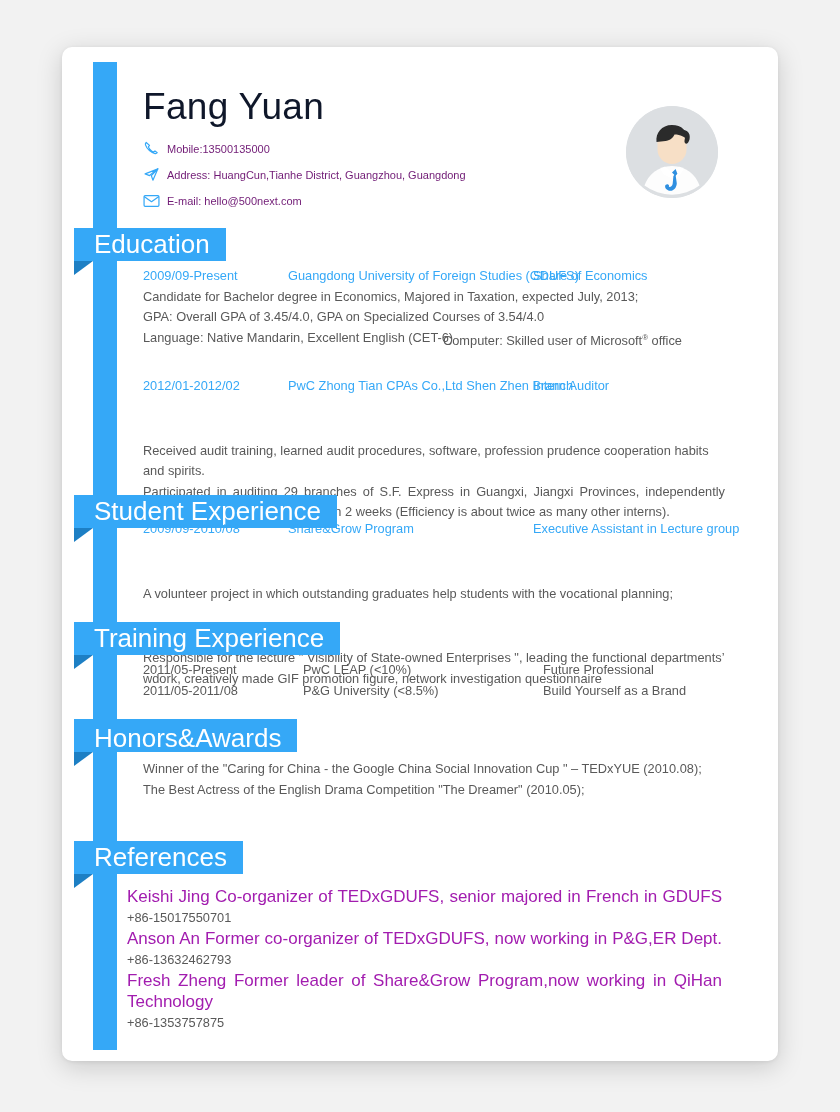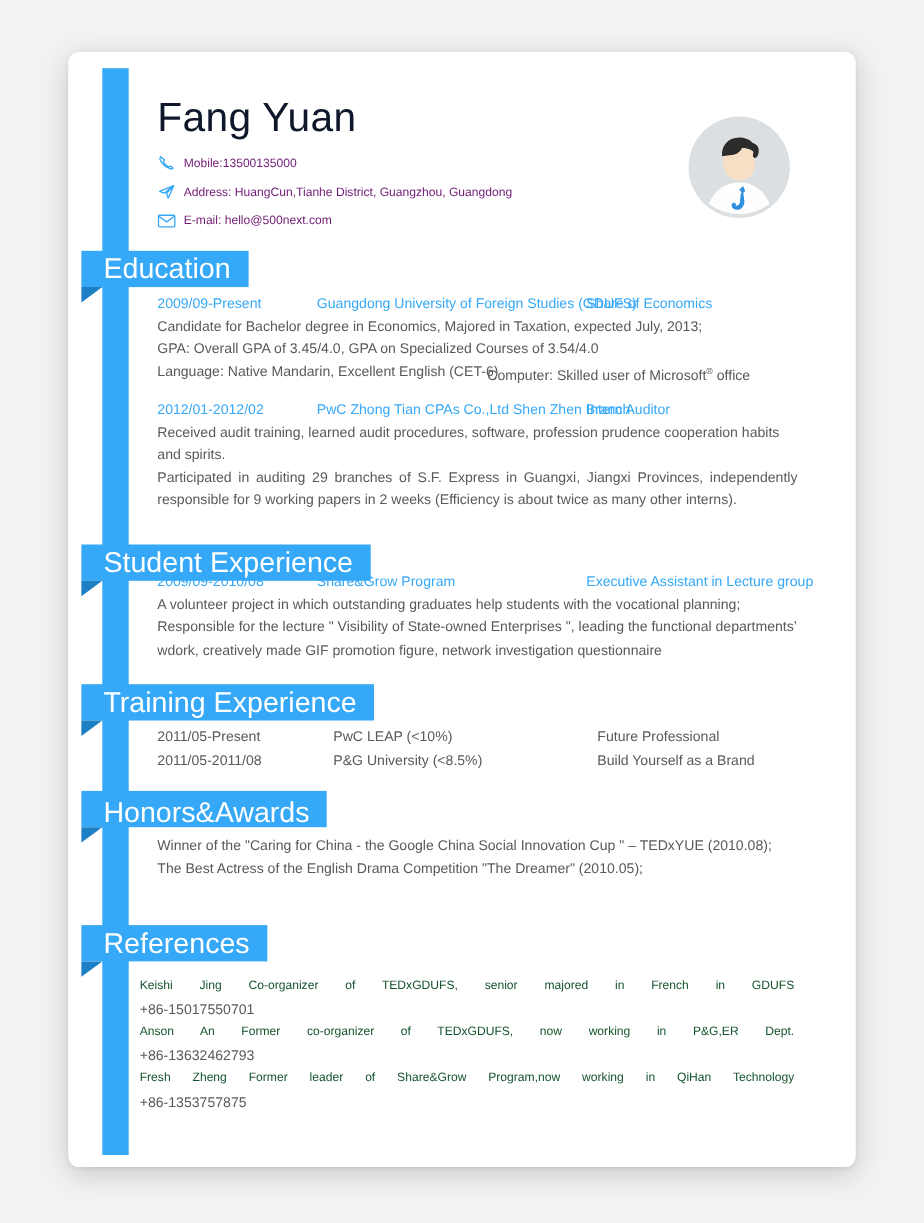--- a/index.html
+++ b/index.html
@@ -136,21 +136,21 @@
     z-index: 3;
   }
 
   .line {
     font-size: 12.8px;
     color: #595959;
     line-height: 20.5px;
     white-space: nowrap;
   }
 
-  .line.wrap { white-space: normal; }
+  .line.wrap { white-space: normal; margin-top: 44px; }
 
   .line.justify {
     text-align: justify;
     text-align-last: left;
     white-space: normal;
   }
 
   .line.blue { color: #35a8f7; }
 
   .cols { display: flex; }
@@ -160,22 +160,22 @@
 
   .tr-c1 { width: 160px; flex: none; }
   .tr-c2 { width: 240px; flex: none; }
   .tr-c3 { flex: 1; }
 
   sup { font-size: 8px; vertical-align: super; }
 
   
   .ref-block { position: absolute; left: 127px; width: 595px; z-index: 3; }
   .ref-line {
-    font-size: 11px;
-    color: #14532d;
+    font-size: 17px;
+    color: #a21caf;
     line-height: 21px;
     text-align: justify;
     text-align-last: justify;
   }
   .ref-phone {
     font-size: 12.8px;
     color: #595959;
     line-height: 21px;
     text-align: left;
   }
@@ -242,21 +242,21 @@
       <span class="c3">Share of Economics</span>
     </div>
     <div class="line">Candidate for Bachelor degree in Economics, Majored in Taxation, expected July, 2013;</div>
     <div class="line">GPA: Overall GPA of 3.45/4.0, GPA on Specialized Courses of 3.54/4.0</div>
     <div class="line cols">
       <span style="width:300px;flex:none;">Language: Native Mandarin, Excellent English (CET-6)</span>
       <span><span>Computer: Skilled user of Microsoft</span><sup>®</sup><span> office</span></span>
     </div>
   </div>
 
-  <div class="body-text" style="top:362px;">
+  <div class="body-text" style="top:376px;">
     <div class="line blue cols">
       <span class="c1">2012/01-2012/02</span>
       <span class="c2">PwC Zhong Tian CPAs Co.,Ltd Shen Zhen Branch</span>
       <span class="c3">Intern Auditor</span>
     </div>
     <div class="line wrap">Received audit training, learned audit procedures, software, profession prudence cooperation habits and spirits.</div>
     <div class="line justify">Participated in auditing 29 branches of S.F. Express in Guangxi, Jiangxi Provinces, independently responsible for 9 working papers in 2 weeks (Efficiency is about twice as many other interns).</div>
   </div>
 
   <div class="section-banner" style="top:495px;">

